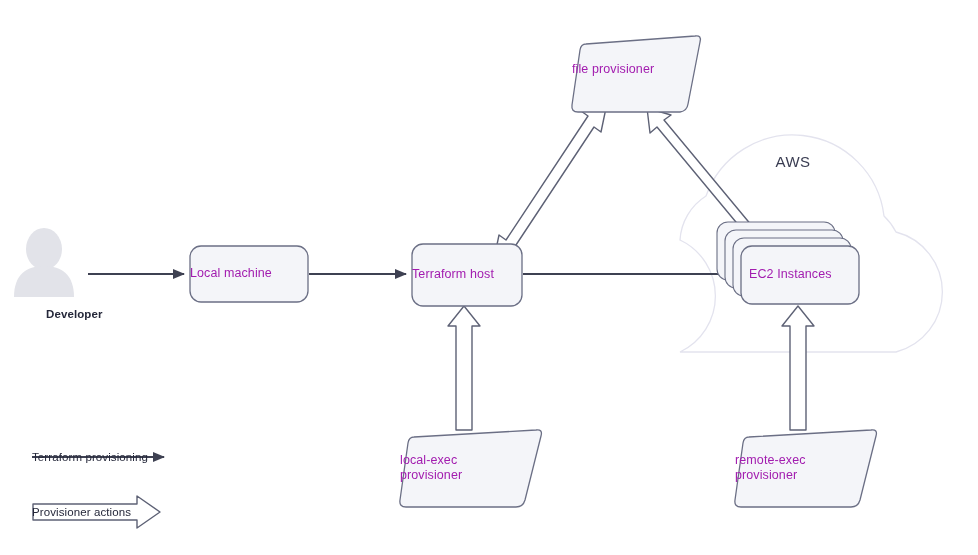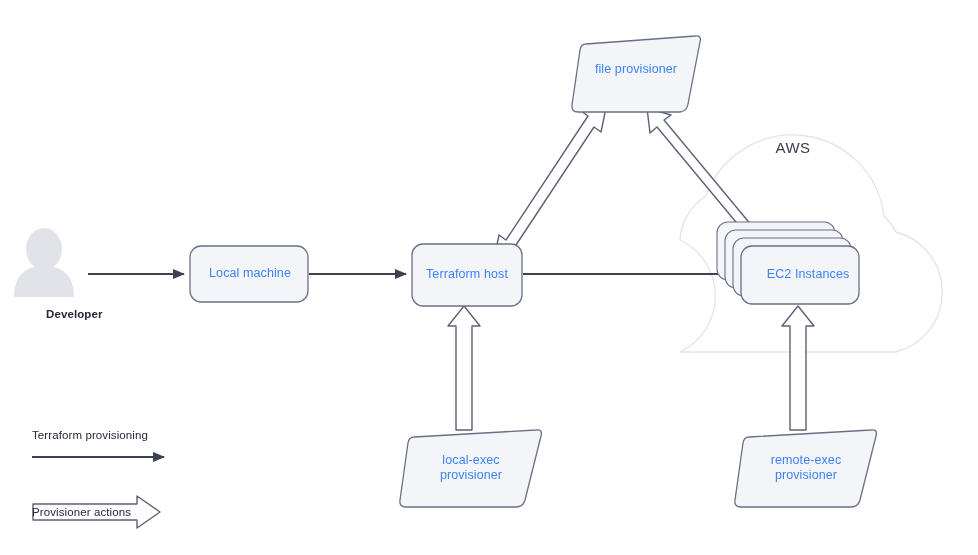--- a/index.html
+++ b/index.html
@@ -15,22 +15,22 @@
     overflow: hidden;
   }
   #canvas {
     position: absolute;
     left: 0; top: 0;
     width: 978px;
     height: 555px;
   }
   .node-label {
     position: absolute;
-    text-align: center;
-    color: #3b82f6;
+    text-align: left;
+    color: #a21caf;
     font-size: 12.5px;
     line-height: 15px;
     letter-spacing: 0.1px;
     pointer-events: none;
     white-space: pre-line;
   }
   .legend-label {
     position: absolute;
     color: #25283a;
     font-size: 11.5px;
@@ -178,17 +178,17 @@
 <div class="node-label" style="left:741px; top:267px; width:118px;padding-left:8px;">EC2 Instances</div>
 
 <div class="node-label" style="left:572px; top:62px; width:128px;">file provisioner</div>
 
 <div class="node-label" style="left:400px; top:453px; width:142px;">local-exec
 provisioner</div>
 
 <div class="node-label" style="left:735px; top:453px; width:142px;">remote-exec
 provisioner</div>
 
-<div class="cloud-label" style="left:763px; top:139px; width:60px; text-align:center;">AWS</div>
+<div class="cloud-label" style="left:763px; top:153px; width:60px; text-align:center;">AWS</div>
 
-<div class="legend-label" style="left:32px; top:429px;">Terraform provisioning</div>
+<div class="legend-label" style="left:32px; top:451px;">Terraform provisioning</div>
 
 <div class="legend-label" style="left:32px; top:506px;">Provisioner actions</div>
 
 </body></html>

